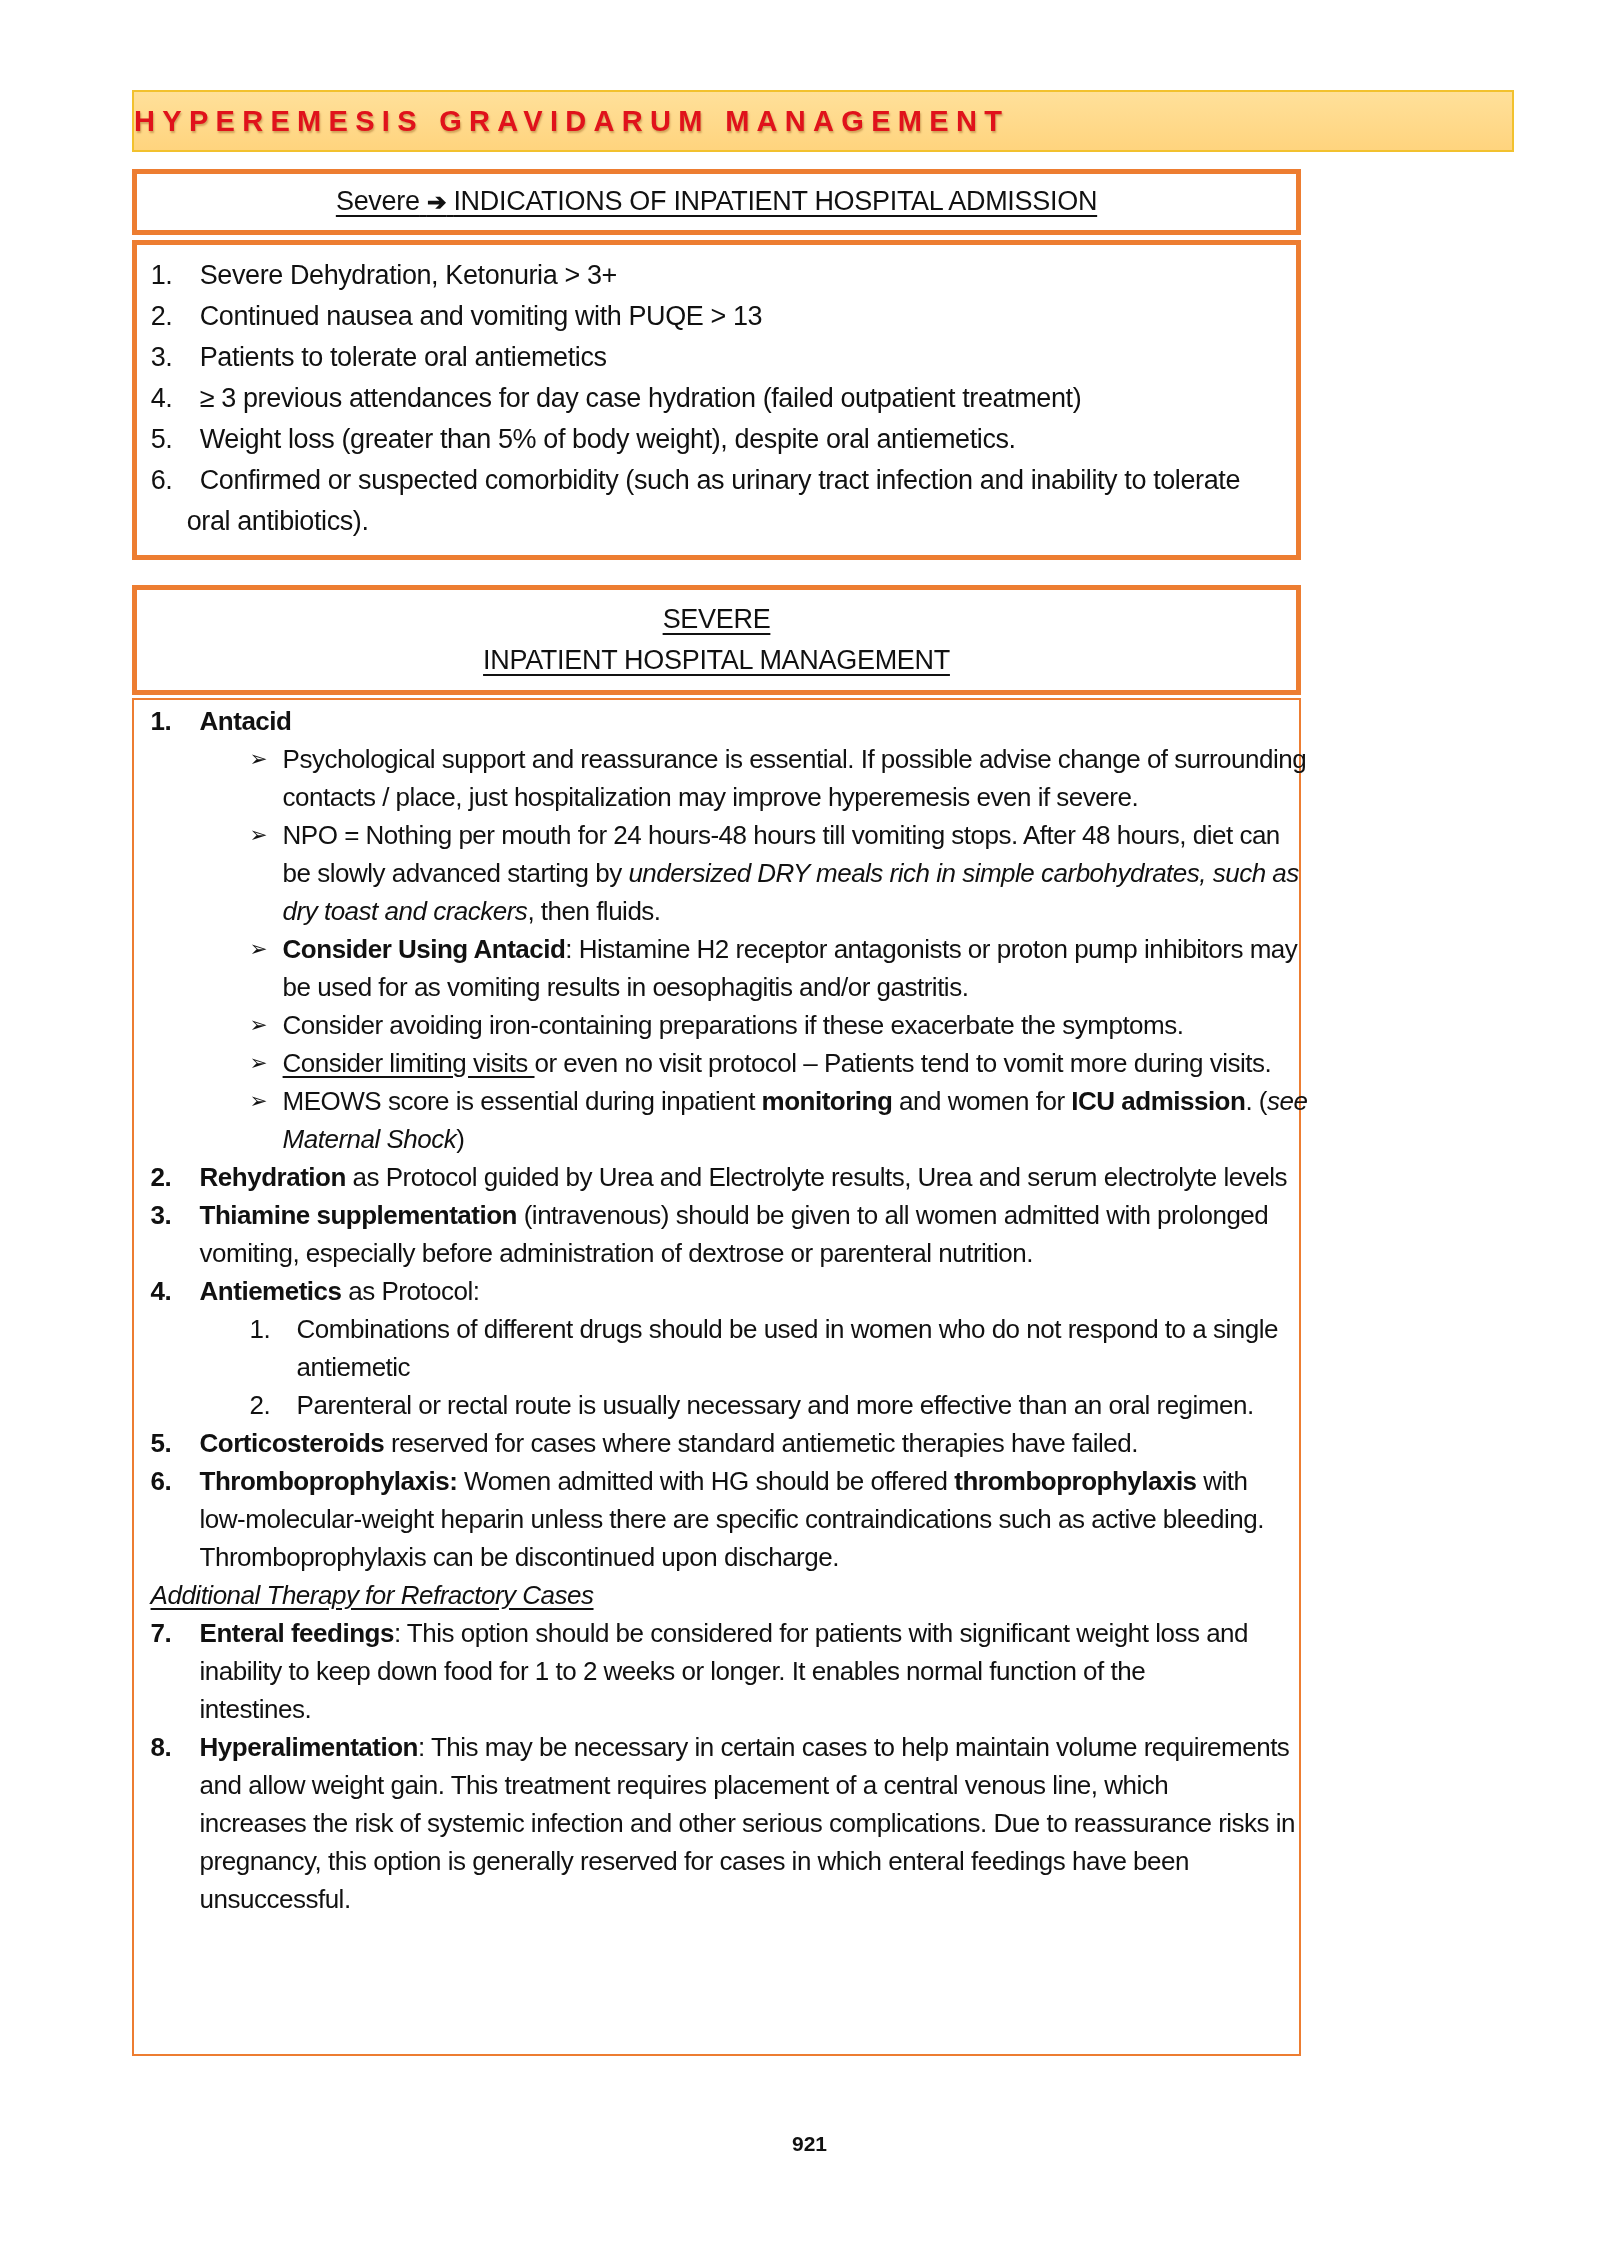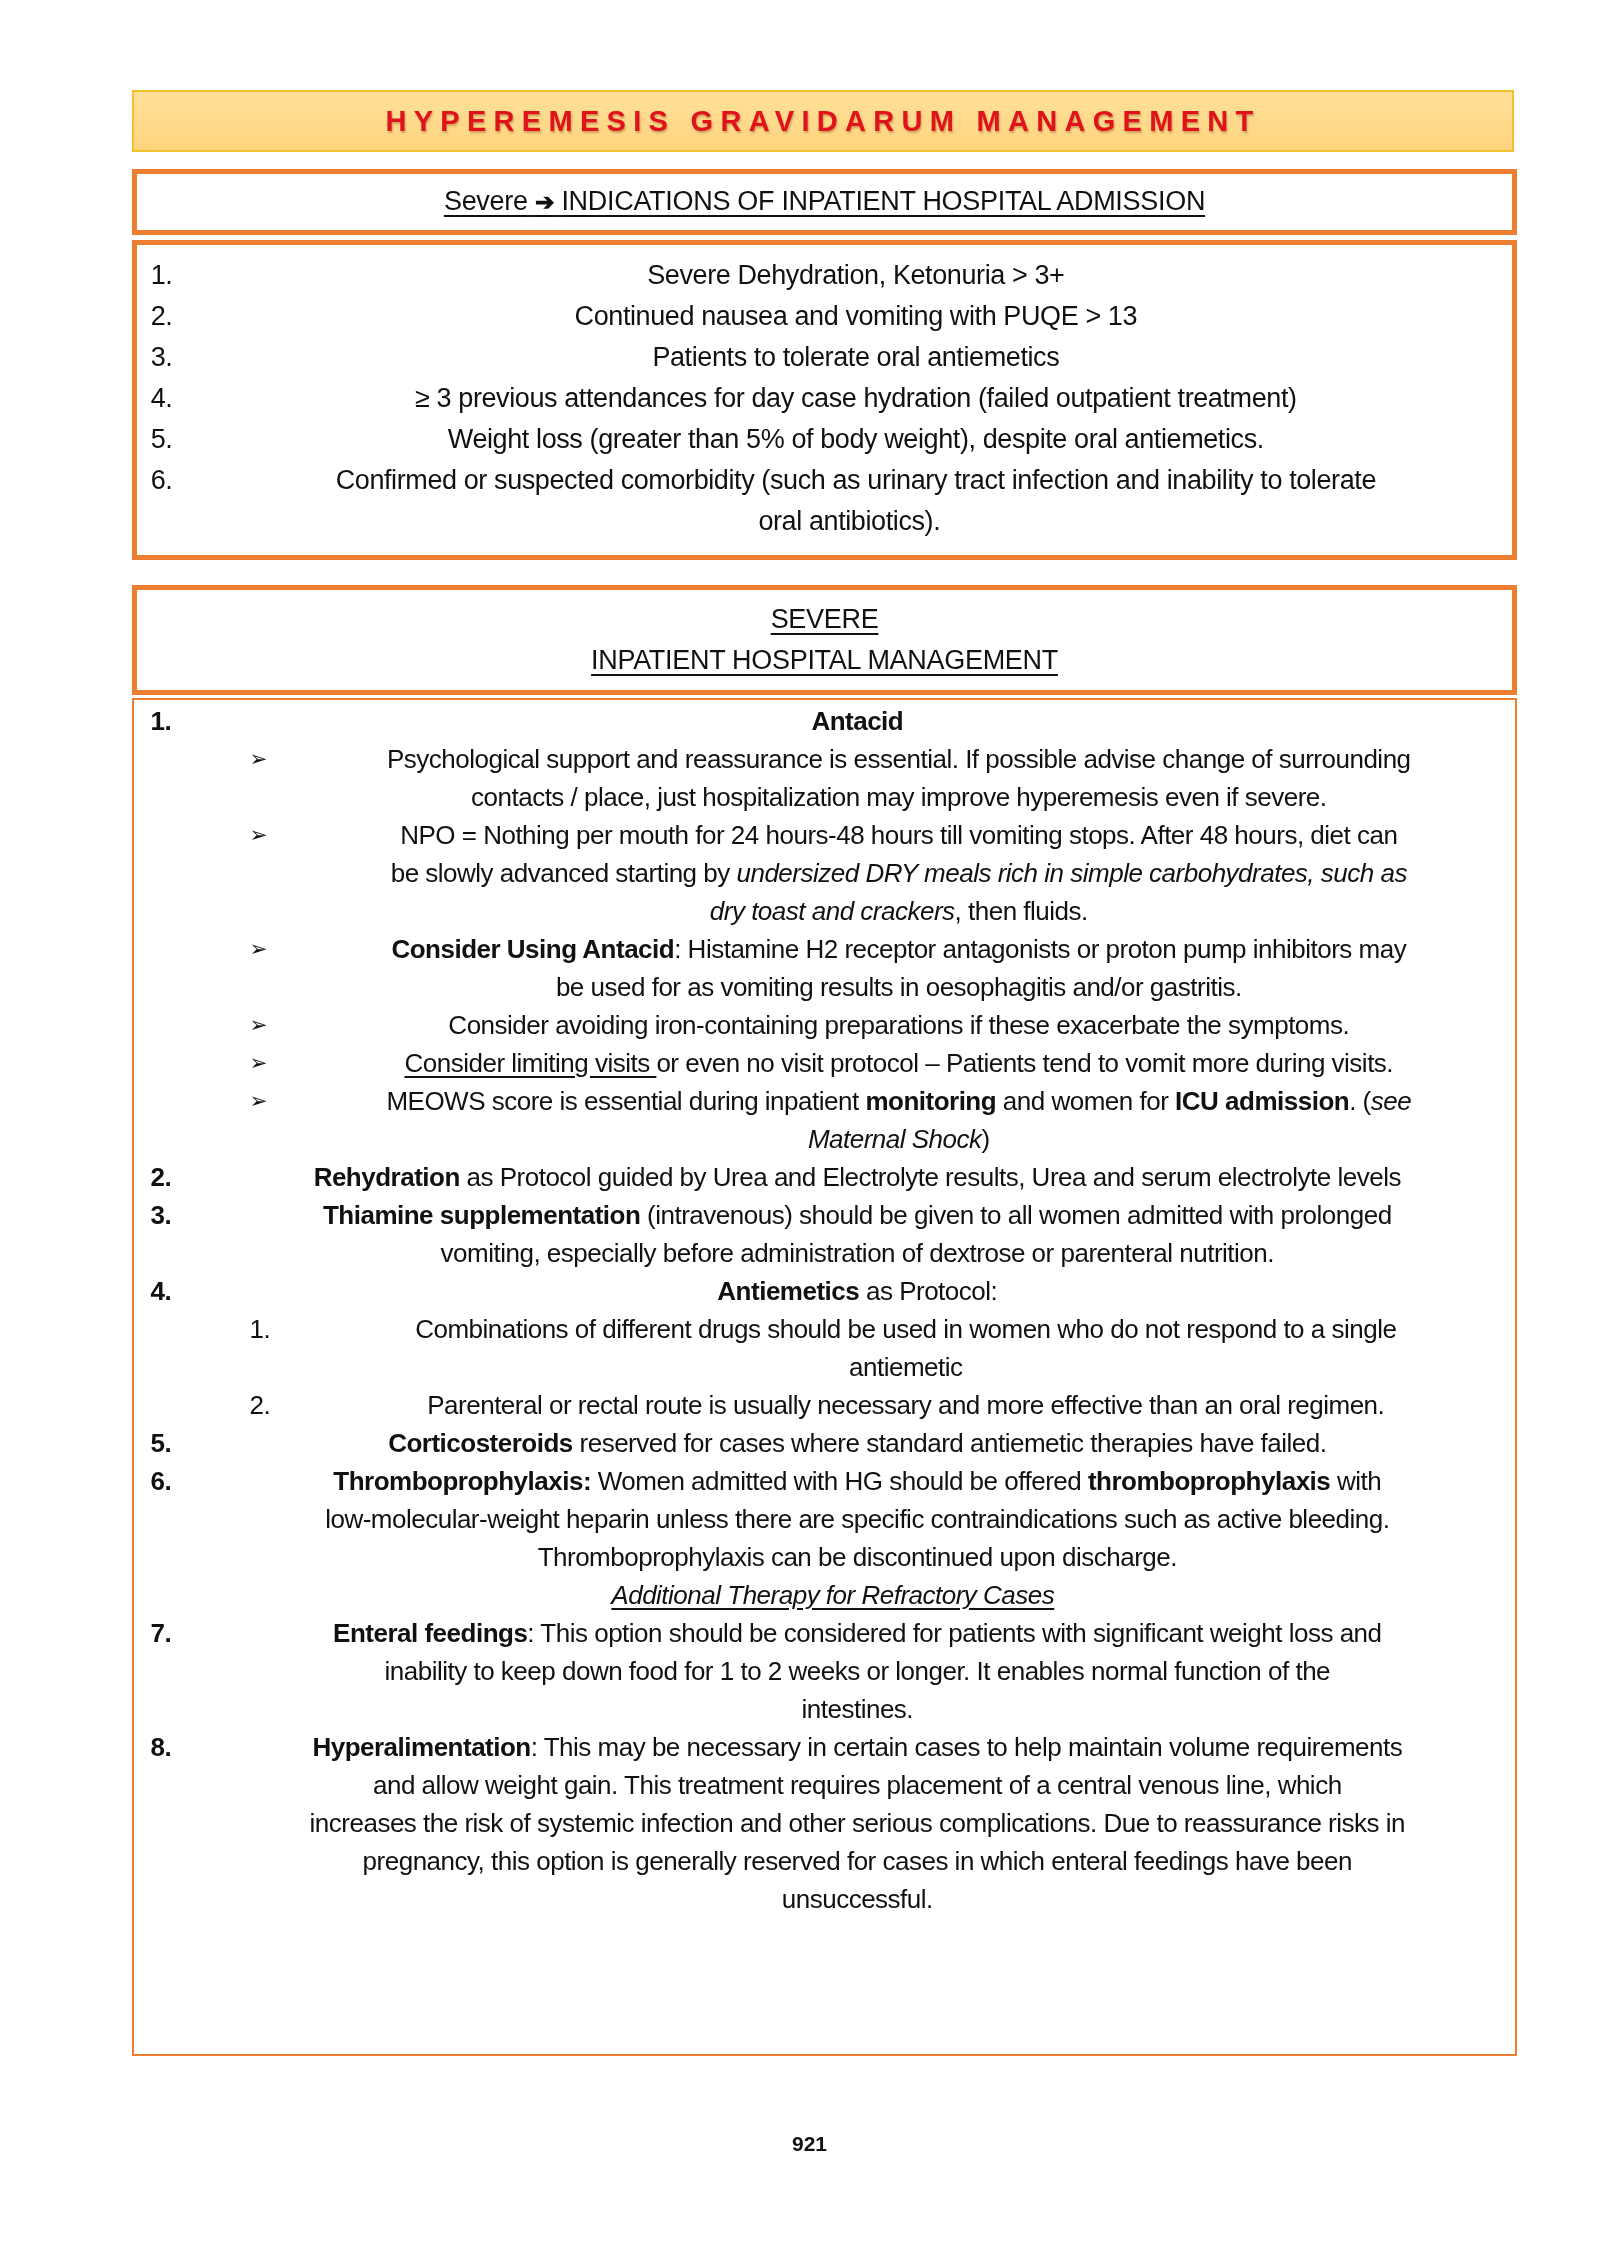--- a/index.html
+++ b/index.html
@@ -1,23 +1,23 @@
 <!DOCTYPE html>
 <html><head>
 <meta charset="utf-8">
 <style>
   html, body { margin:0; padding:0; background:#ffffff; }
   body { width:1619px; height:2263px; position:relative; overflow:hidden;
          font-family:"Liberation Sans", sans-serif; color:#111; }
   .title-banner { position:absolute; left:132px; top:90px; width:1382px; height:62px;
     background:linear-gradient(#ffe09a,#ffd47e); border:2px solid #f2c12e; box-sizing:border-box;
-    display:flex; align-items:center; justify-content:center; }
+    display:flex; align-items:center; }
   .title-text { color:#e0121b; font-weight:bold; font-size:29px; letter-spacing:7.3px;
     text-shadow:1px 2px 2px rgba(120,60,0,0.35); }
-  .box { position:absolute; left:132px; width:1385px; box-sizing:border-box; background:#fff;text-align:center; }
+  .box { position:absolute; left:132px; width:1169px; box-sizing:border-box; background:#fff; }
   .thick { border:5.9px solid #ed7d31; }
   .thin { border:2.9px solid #ed7d31; }
   .hdr { display:flex; flex-direction:column; align-items:center; justify-content:center; }
   .hdr span { font-size:27px; text-decoration:underline; text-underline-offset:4.9px; line-height:41px; letter-spacing:-0.3px; }
   .list { font-size:27px; letter-spacing:-0.4px; line-height:41px; }
   .row { position:relative; white-space:nowrap; }
   .num { position:absolute; left:0; }
   .txt { display:block; }
   .b { font-weight:bold; }
   .i { font-style:italic; }

